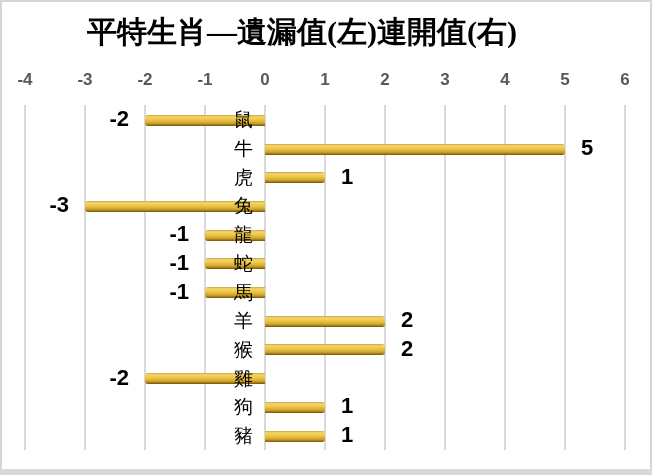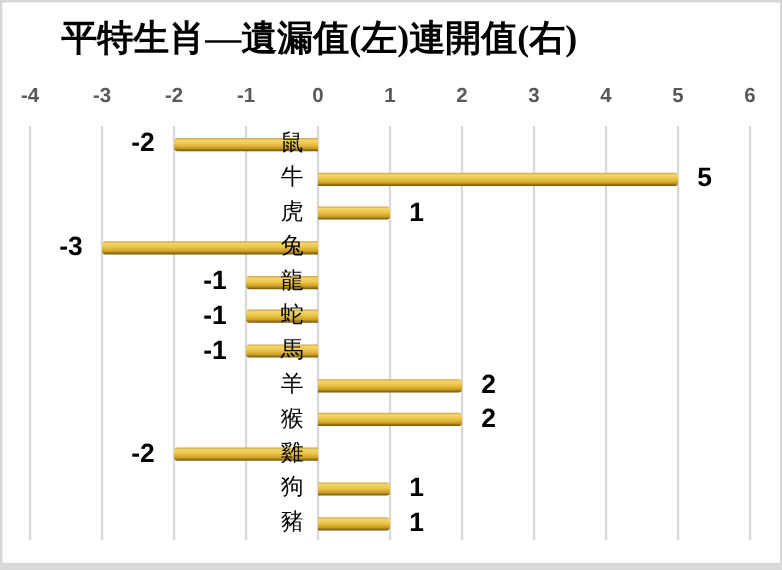--- a/index.html
+++ b/index.html
@@ -5,21 +5,21 @@
   html,body{margin:0;padding:0;background:#fff;}
   .frame{
     position:relative;width:652px;height:475px;background:#ffffff;
     box-shadow:inset 0 0 0 2px #d6d6d6;overflow:hidden;
     font-family:"Liberation Sans","DejaVu Sans",sans-serif;
   }
   .bottom-strip{position:absolute;left:0;bottom:0;width:652px;height:6px;background:#d9d9d9;}
   .chart-title{
     position:absolute;top:12px;left:0;width:532px;text-align:center;
     font-family:"Liberation Serif","DejaVu Serif",serif;font-weight:bold;
-    font-size:30px;color:#000;white-space:nowrap;
+    font-size:30px;color:#000;white-space:nowrap;padding-left:36px;
   }
   .gridline{position:absolute;top:105px;height:345px;width:2px;background:#d9d9d9;}
   .tick-label{
     position:absolute;top:70px;width:44px;text-align:center;
     font-size:17px;font-weight:bold;color:#595959;
   }
   .bar{
     position:absolute;height:11px;z-index:1;
     background:linear-gradient(to bottom,
       #c9a344 0%, #f3d469 16%, #eeca52 38%, #e2b637 58%, #cba02a 76%, #8a690f 93%, #74570a 100%);

